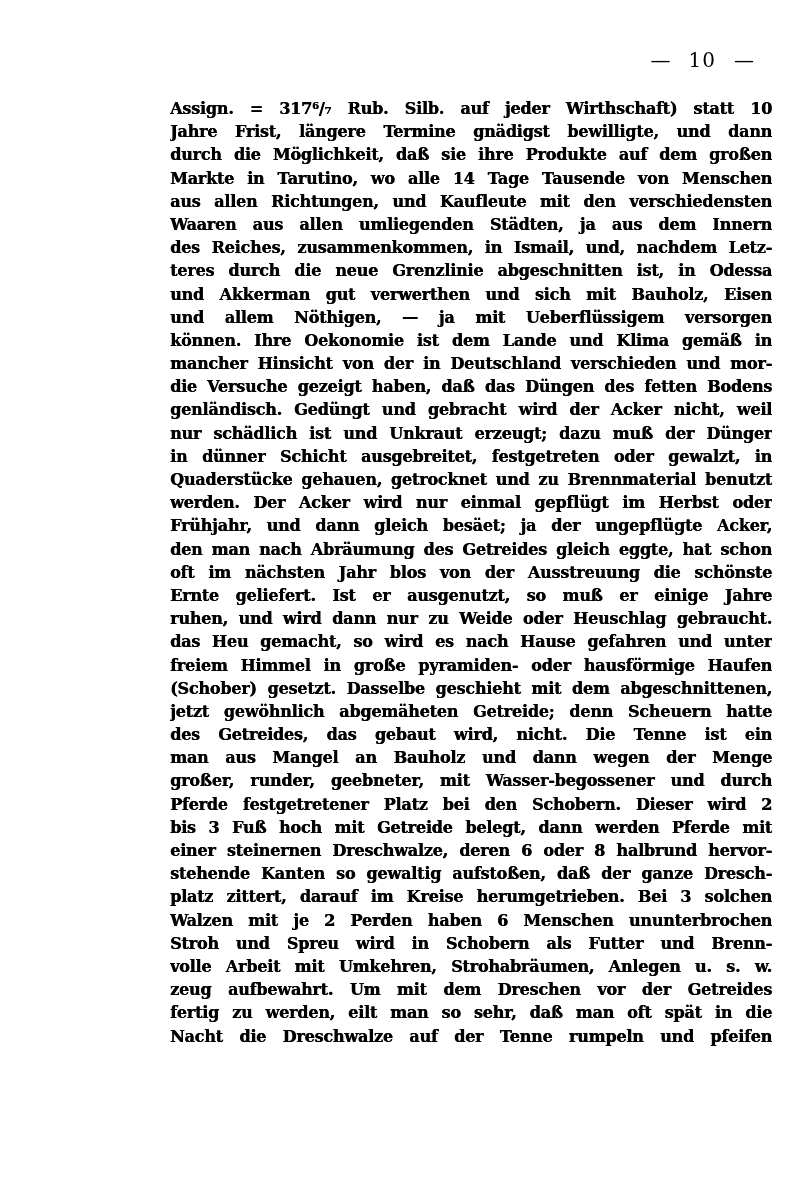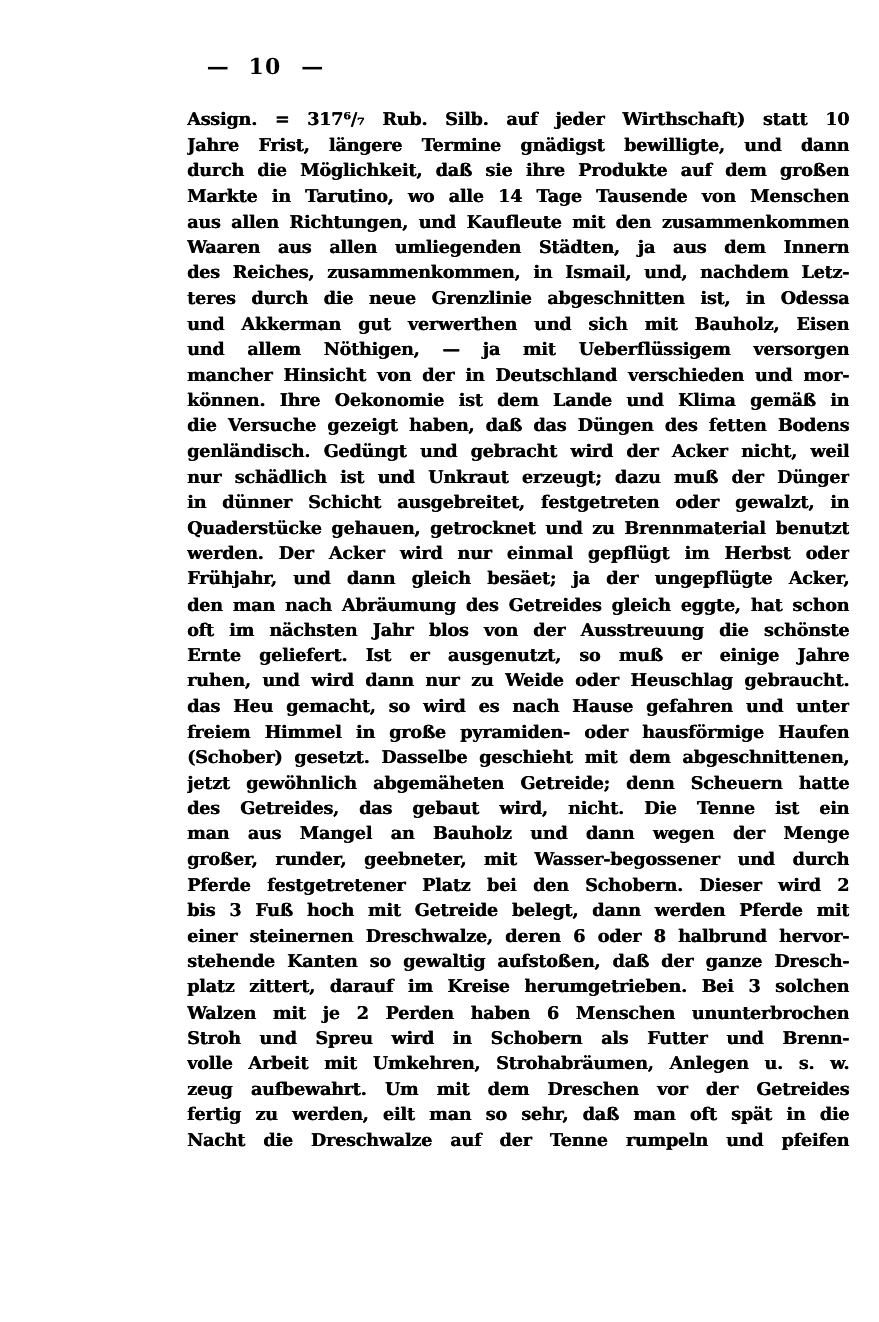--- a/index.html
+++ b/index.html
@@ -14,23 +14,23 @@
     background: #ffffff;
     overflow: hidden;
     font-family: "DejaVu Serif", serif;
     color: #000000;
   }
   .page-header {
     position: absolute;
     left: 170px;
     top: 48px;
     width: 602px;
-    text-align: left;
+    text-align: right;
     font-size: 20px;
-    font-weight: 700;
+    font-weight: 400;
     color: #000000;
     white-space: nowrap;
   }
   .page-header .dash {
     display: inline-block;
     margin: 0 18px;
     letter-spacing: 0;
   }
   .page-header .num {
     display: inline-block;
@@ -64,28 +64,28 @@
   <div class="page-header">
     <span class="dash">—</span><span class="num">10</span><span class="dash">—</span>
   </div>
 
   <div class="page-body">
 
   <div class="text-line">Assign. = 317⁶/₇ Rub. Silb. auf jeder Wirthschaft) statt 10</div>
       <div class="text-line">Jahre Frist, längere Termine gnädigst bewilligte, und dann</div>
       <div class="text-line">durch die Möglichkeit, daß sie ihre Produkte auf dem großen</div>
       <div class="text-line">Markte in Tarutino, wo alle 14 Tage Tausende von Menschen</div>
-      <div class="text-line">aus allen Richtungen, und Kaufleute mit den zusammenkommen</div>
+      <div class="text-line">aus allen Richtungen, und Kaufleute mit den verschiedensten</div>
       <div class="text-line">Waaren aus allen umliegenden Städten, ja aus dem Innern</div>
       <div class="text-line">des Reiches, zusammenkommen, in Ismail, und, nachdem Letz-</div>
       <div class="text-line">teres durch die neue Grenzlinie abgeschnitten ist, in Odessa</div>
       <div class="text-line">und Akkerman gut verwerthen und sich mit Bauholz, Eisen</div>
       <div class="text-line">und allem Nöthigen, — ja mit Ueberflüssigem versorgen</div>
+      <div class="text-line">können. Ihre Oekonomie ist dem Lande und Klima gemäß in</div>
       <div class="text-line">mancher Hinsicht von der in Deutschland verschieden und mor-</div>
-      <div class="text-line">können. Ihre Oekonomie ist dem Lande und Klima gemäß in</div>
       <div class="text-line">die Versuche gezeigt haben, daß das Düngen des fetten Bodens</div>
       <div class="text-line">genländisch. Gedüngt und gebracht wird der Acker nicht, weil</div>
       <div class="text-line">nur schädlich ist und Unkraut erzeugt; dazu muß der Dünger</div>
       <div class="text-line">in dünner Schicht ausgebreitet, festgetreten oder gewalzt, in</div>
       <div class="text-line">Quaderstücke gehauen, getrocknet und zu Brennmaterial benutzt</div>
       <div class="text-line">werden. Der Acker wird nur einmal gepflügt im Herbst oder</div>
       <div class="text-line">Frühjahr, und dann gleich besäet; ja der ungepflügte Acker,</div>
       <div class="text-line">den man nach Abräumung des Getreides gleich eggte, hat schon</div>
       <div class="text-line">oft im nächsten Jahr blos von der Ausstreuung die schönste</div>
       <div class="text-line">Ernte geliefert. Ist er ausgenutzt, so muß er einige Jahre</div>

